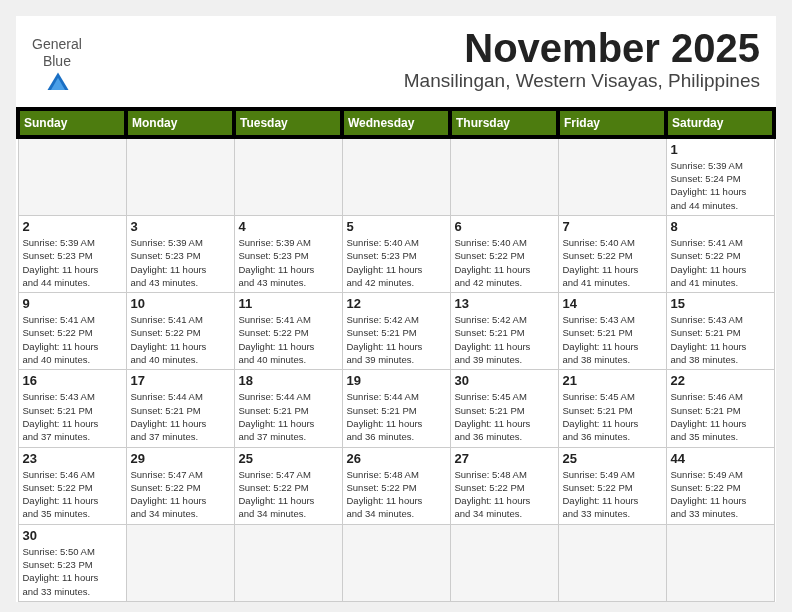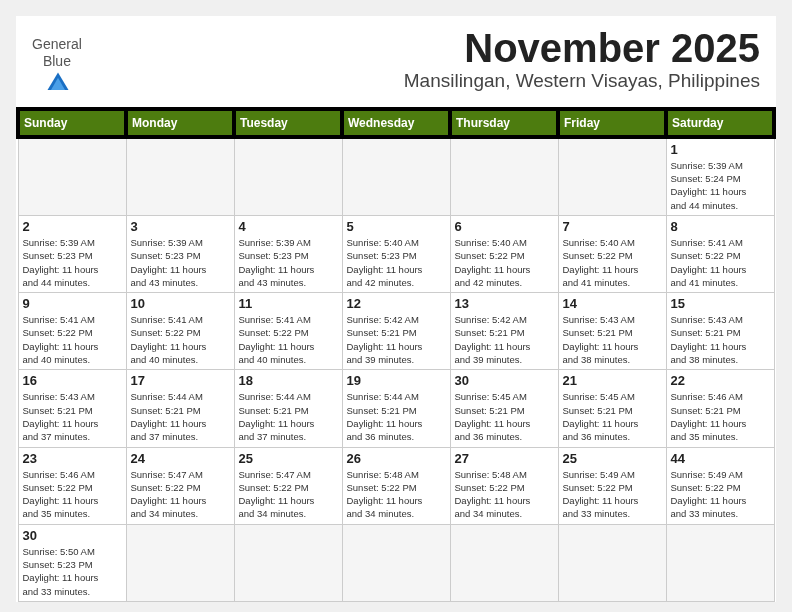--- a/index.html
+++ b/index.html
@@ -293,21 +293,21 @@
         </tr>
         <tr>
           <td>
             <span class="day-number">23</span>
             <div class="day-info" style="white-space: pre-line;">Sunrise: 5:46 AM
 Sunset: 5:22 PM
 Daylight: 11 hours
 and 35 minutes.</div>
           </td>
           <td>
-            <span class="day-number">24</span>
+            <span class="day-number">29</span>
             <div class="day-info" style="white-space: pre-line;">Sunrise: 5:47 AM
 Sunset: 5:22 PM
 Daylight: 11 hours
 and 34 minutes.</div>
           </td>
           <td>
             <span class="day-number">25</span>
             <div class="day-info" style="white-space: pre-line;">Sunrise: 5:47 AM
 Sunset: 5:22 PM
 Daylight: 11 hours

